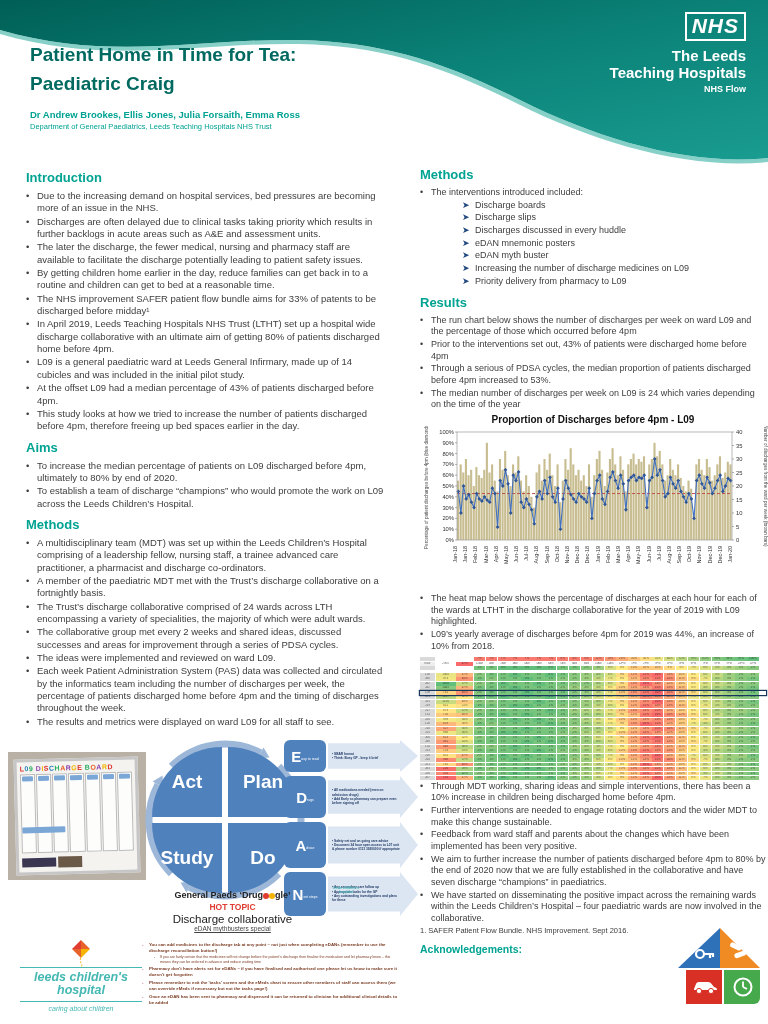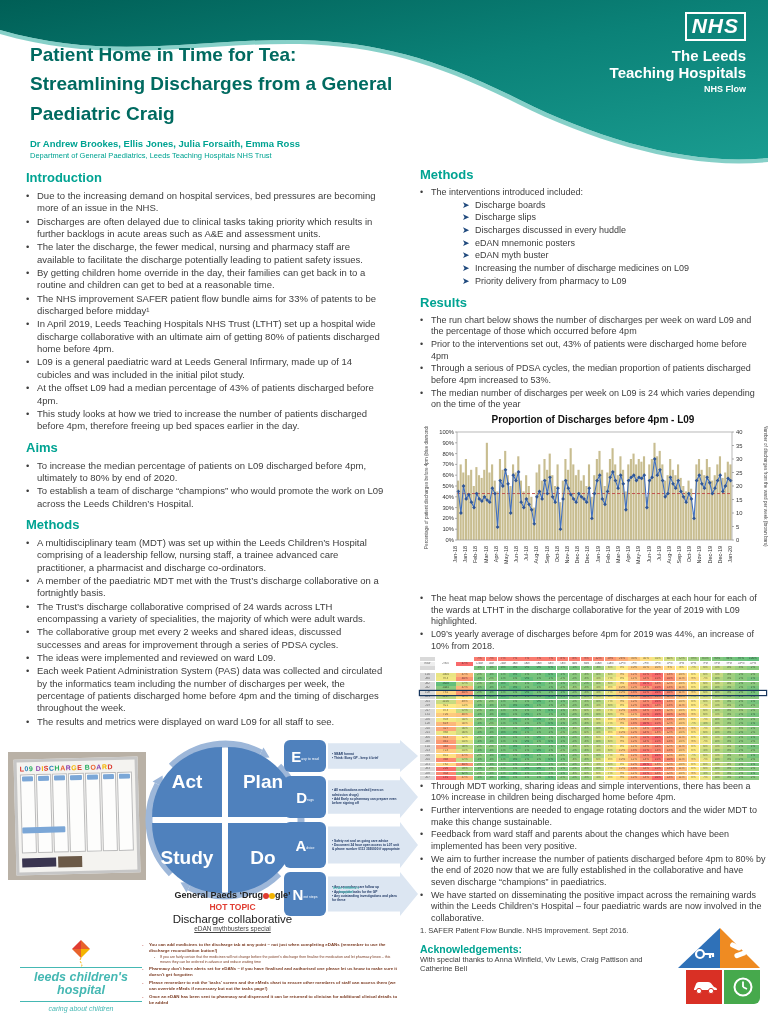--- a/index.html
+++ b/index.html
@@ -117,21 +117,20 @@
             <stop offset="0.5" stop-color="#0b8278"></stop>
             <stop offset="1" stop-color="#1a9c90"></stop>
         </linearGradient>
       </defs>
       <rect x="0" y="0" width="768" height="170" fill="#fff"></rect>
       <path d="M0,0 H768 V158 C690,166 600,140 520,100 C440,60 380,42 300,40 C200,38 110,62 0,30 Z" fill="url(#tealgrad)"></path>
       <path d="M0,30 C110,62 200,38 300,40 C380,42 440,60 520,100 C600,140 690,166 768,158 L768,162 C690,170 598,144 518,104 C438,64 380,46 300,44 C200,42 110,66 0,34 Z" fill="#35b0a4" opacity="0.6"></path>
     </svg>
     <div class="title-block">
       <div class="title-line">Patient Home in Time for Tea:</div>
-      <div class="title-line">Streamlining Discharges from a General</div>
       <div class="title-line">Paediatric Craig</div>
       <div class="authors">Dr Andrew Brookes, Ellis Jones, Julia Forsaith, Emma Ross</div>
       <div class="affiliation">Department of General Paediatrics, Leeds Teaching Hospitals NHS Trust</div>
     </div>
     <div class="nhs-block">
       <span class="nhs-box">NHS</span>
       <div class="trust-line1">The Leeds</div>
       <div class="trust-line2">Teaching Hospitals</div>
       <div class="trust-line3">NHS Flow</div>
     </div>
@@ -147,21 +146,21 @@
         <div class="b-row">
           <span class="b-marker">•</span>
           <span class="b-text">Discharges are often delayed due to clinical tasks taking priority which results in further backlogs in acute areas such as A&amp;E and assessment units.</span>
         </div>
         <div class="b-row">
           <span class="b-marker">•</span>
           <span class="b-text">The later the discharge, the fewer medical, nursing and pharmacy staff are available to facilitate the discharge potentially leading to patient safety issues.</span>
         </div>
         <div class="b-row">
           <span class="b-marker">•</span>
-          <span class="b-text">By getting children home override in the day, their families can get back in to a routine and children can get to bed at a reasonable time.</span>
+          <span class="b-text">By getting children home earlier in the day, reduce families can get back in to a routine and children can get to bed at a reasonable time.</span>
         </div>
         <div class="b-row">
           <span class="b-marker">•</span>
           <span class="b-text">The NHS improvement SAFER patient flow bundle aims for 33% of patents to be discharged before midday¹</span>
         </div>
         <div class="b-row">
           <span class="b-marker">•</span>
           <span class="b-text">In April 2019, Leeds Teaching Hospitals NHS Trust (LTHT) set up a hospital wide discharge collaborative with an ultimate aim of getting 80% of patients discharged home before 4pm.</span>
         </div>
         <div class="b-row">
@@ -1383,21 +1382,20 @@
           <span class="b-text">We aim to further increase the number of patients discharged before 4pm to 80% by the end of 2020 now that we are fully established in the collaborative and have seven discharge “champions” in paediatrics.</span>
         </div>
         <div class="b-row">
           <span class="b-marker">•</span>
           <span class="b-text">We have started on disseminating the positive impact across the remaining wards within the Leeds Children’s Hospital – four paediatric wards are now involved in the collaborative.</span>
         </div>
       </div>
 
     <div class="small-text">1.  SAFER Patient Flow Bundle. NHS Improvement. Sept 2016.</div>
     <div class="refs-head">Acknowledgements:</div>
-    <div class="small-text" style="width:255px;">With special thanks to Anna Winfield, Viv Lewis, Craig Pattison and Catherine Bell</div>
 
   </div>
 
   <div class="photo">
     <div class="board">
       <div class="board-title" id="board-title"><span style="color: rgb(217, 48, 37);">L</span><span style="color: rgb(41, 128, 185);">0</span><span style="color: rgb(39, 174, 96);">9</span><span style="color: rgb(232, 99, 44);"> </span><span style="color: rgb(142, 68, 173);">D</span><span style="color: rgb(244, 180, 0);">I</span><span style="color: rgb(217, 48, 37);">S</span><span style="color: rgb(41, 128, 185);">C</span><span style="color: rgb(39, 174, 96);">H</span><span style="color: rgb(232, 99, 44);">A</span><span style="color: rgb(142, 68, 173);">R</span><span style="color: rgb(244, 180, 0);">G</span><span style="color: rgb(217, 48, 37);">E</span><span style="color: rgb(41, 128, 185);"> </span><span style="color: rgb(39, 174, 96);">B</span><span style="color: rgb(232, 99, 44);">O</span><span style="color: rgb(142, 68, 173);">A</span><span style="color: rgb(244, 180, 0);">R</span><span style="color: rgb(217, 48, 37);">D</span></div>
       <div class="board-cols" id="board-cols">
           <div class="board-col">
             <div class="pill"></div>
           </div>

